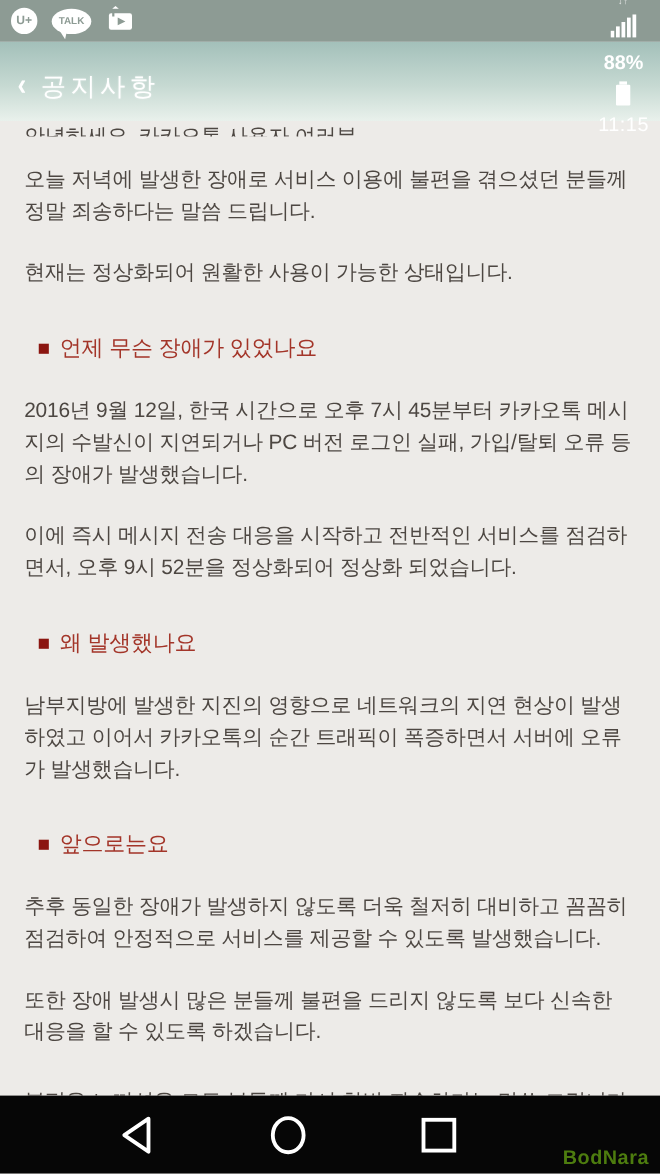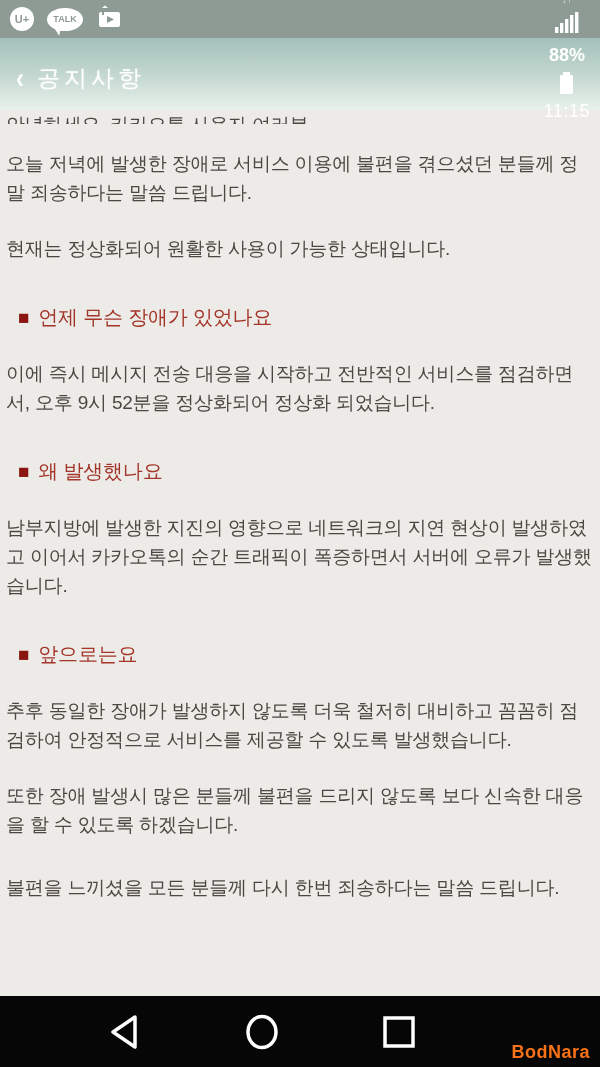--- a/index.html
+++ b/index.html
@@ -38,39 +38,39 @@
   .app-header{
     height:72px;box-sizing:border-box;
     background:linear-gradient(180deg,#a3c0ba 0%,#c6d9d2 55%,#e9f1ec 100%);
     display:flex;align-items:center;padding:8px 0 0 16px;color:#fff;
   }
   .back-btn{font-size:24px;line-height:1;margin-right:13px;font-weight:bold;transform:scaleY(1.2);}
   .header-title{font-size:23px;letter-spacing:4px;text-shadow:0 0 2px rgba(255,255,255,.45);}
   
   .content{
     position:absolute;top:110px;bottom:71px;left:0;right:0;overflow:hidden;
-    padding:0 6px;box-sizing:border-box;
+    padding:0 22px;box-sizing:border-box;
     color:#4d4742;font-size:19px;line-height:29px;letter-spacing:-0.2px;
   }
   .clip-line{height:14px;overflow:hidden;margin-bottom:25px;}
   .clip-line p{margin:-14px 0 0;}
   .content p{margin:0 0 27px;}
   .section-heading{
     margin:40px 12px 27px;font-size:20px;font-weight:400;color:#a33529;letter-spacing:-0.2px;
   }
   .section-heading .bullet{color:#8b1510;margin-right:9px;font-size:19px;}
   .closing{margin-top:34px !important;}
   
   .nav-bar{position:absolute;left:0;right:0;bottom:0;height:71px;background:#060606;}
   .nav-btn{position:absolute;top:17px;width:38px;height:38px;background:none;border:none;padding:0;cursor:pointer;}
   .nav-back{left:107px;}
   .nav-home{left:243px;}
   .nav-recents{left:380px;}
   .watermark{
-    position:absolute;right:10px;bottom:4px;color:#f97316;
+    position:absolute;right:10px;bottom:4px;color:#4d7c0f;
     font-size:18px;font-weight:bold;letter-spacing:0.5px;
   }
 </style>
 </head>
 <body>
 
 <div class="screen">
 
   <div class="status-bar">
     <div class="sb-left">
@@ -132,20 +132,21 @@
     <div class="clip-line">
       <p>안녕하세요, 카카오톡 사용자 여러분.</p>
     </div>
 
     <p>오늘 저녁에 발생한 장애로 서비스 이용에 불편을 겪으셨던 분들께 정말 죄송하다는 말씀 드립니다.</p>
     <p>현재는 정상화되어 원활한 사용이 가능한 상태입니다.</p>
 
     <div class="section-heading">
       <span class="bullet">■</span><span>언제 무슨 장애가 있었나요</span>
     </div>
+    <p>2016년 9월 12일, 한국 시간으로 오후 7시 45분부터 카카오톡 메시지의 수발신이 지연되거나 PC 버전 로그인 실패, 가입/탈퇴 오류 등의 장애가 발생했습니다.</p>
     <p>이에 즉시 메시지 전송 대응을 시작하고 전반적인 서비스를 점검하면서, 오후 9시 52분을 정상화되어 정상화 되었습니다.</p>
 
     <div class="section-heading">
       <span class="bullet">■</span><span>왜 발생했나요</span>
     </div>
     <p>남부지방에 발생한 지진의 영향으로 네트워크의 지연 현상이 발생하였고 이어서 카카오톡의 순간 트래픽이 폭증하면서 서버에 오류가 발생했습니다.</p>
 
     <div class="section-heading">
       <span class="bullet">■</span><span>앞으로는요</span>
     </div>

